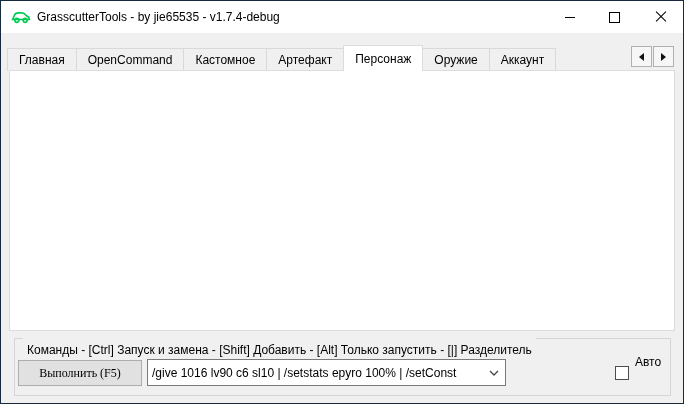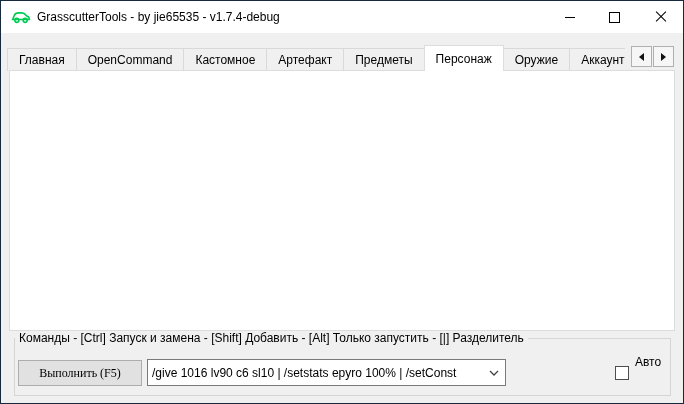--- a/index.html
+++ b/index.html
@@ -31,21 +31,21 @@
     position:relative;z-index:3;}
   .tab-scroll{position:absolute;top:45px;width:21px;height:21px;background:#f6f6f6;
     border:1px solid #b0b0b0;box-sizing:border-box;display:flex;align-items:center;justify-content:center;z-index:4;}
   .tri-left{width:0;height:0;border:4px solid transparent;border-right:5px solid #111;border-left:none;}
   .tri-right{width:0;height:0;border:4px solid transparent;border-left:5px solid #111;border-right:none;}
   
   .tab-page{position:absolute;left:8px;top:69px;width:666px;height:261px;
     background:#fff;border:1px solid #dcdcdc;box-sizing:border-box;z-index:1;}
   
   .group{position:absolute;border:1px solid #d5d5d5;box-sizing:border-box;}
-  .group-label{position:absolute;top:-8px;left:0;padding:0 4px;background:#fff;white-space:nowrap;}
+  .group-label{position:absolute;top:-8px;left:8px;padding:12px 4px;background:#fff;white-space:nowrap;}
   .group-label.on-gray{background:#f0f0f0;}
   .lbl{position:absolute;white-space:nowrap;}
   .muted{color:#848484;}
   
   .btn{position:absolute;background:#e1e1e1;border:1px solid #adadad;box-sizing:border-box;
     display:flex;align-items:center;justify-content:center;white-space:nowrap;cursor:default;font-family:Liberation Serif, serif;}
   .btn-big{font-size:14px;}
   .combo{position:absolute;background:#e4e4e4;border:1px solid #707070;box-sizing:border-box;
     display:flex;align-items:center;padding-left:5px;}
   .combo .chev{margin-left:auto;padding-right:6px;display:flex;}
@@ -89,21 +89,20 @@
     <div class="win-btn" style="left:637px;width:46px;">
           <span class="glyph-close"></span>
         </div>
   </div>
 
   <div class="tab-strip">
     <div class="tab">Главная</div>
     <div class="tab">OpenCommand</div>
     <div class="tab">Кастомное</div>
     <div class="tab">Артефакт</div>
-    <div class="tab">Предметы</div>
     <div class="tab selected">Персонаж</div>
     <div class="tab">Оружие</div>
     <div class="tab">Аккаунт</div>
   </div>
   <div class="tab-scroll" style="left:630px;">
         <span class="tri-left"></span>
       </div>
   <div class="tab-scroll" style="left:652px;">
         <span class="tri-right"></span>
       </div>

